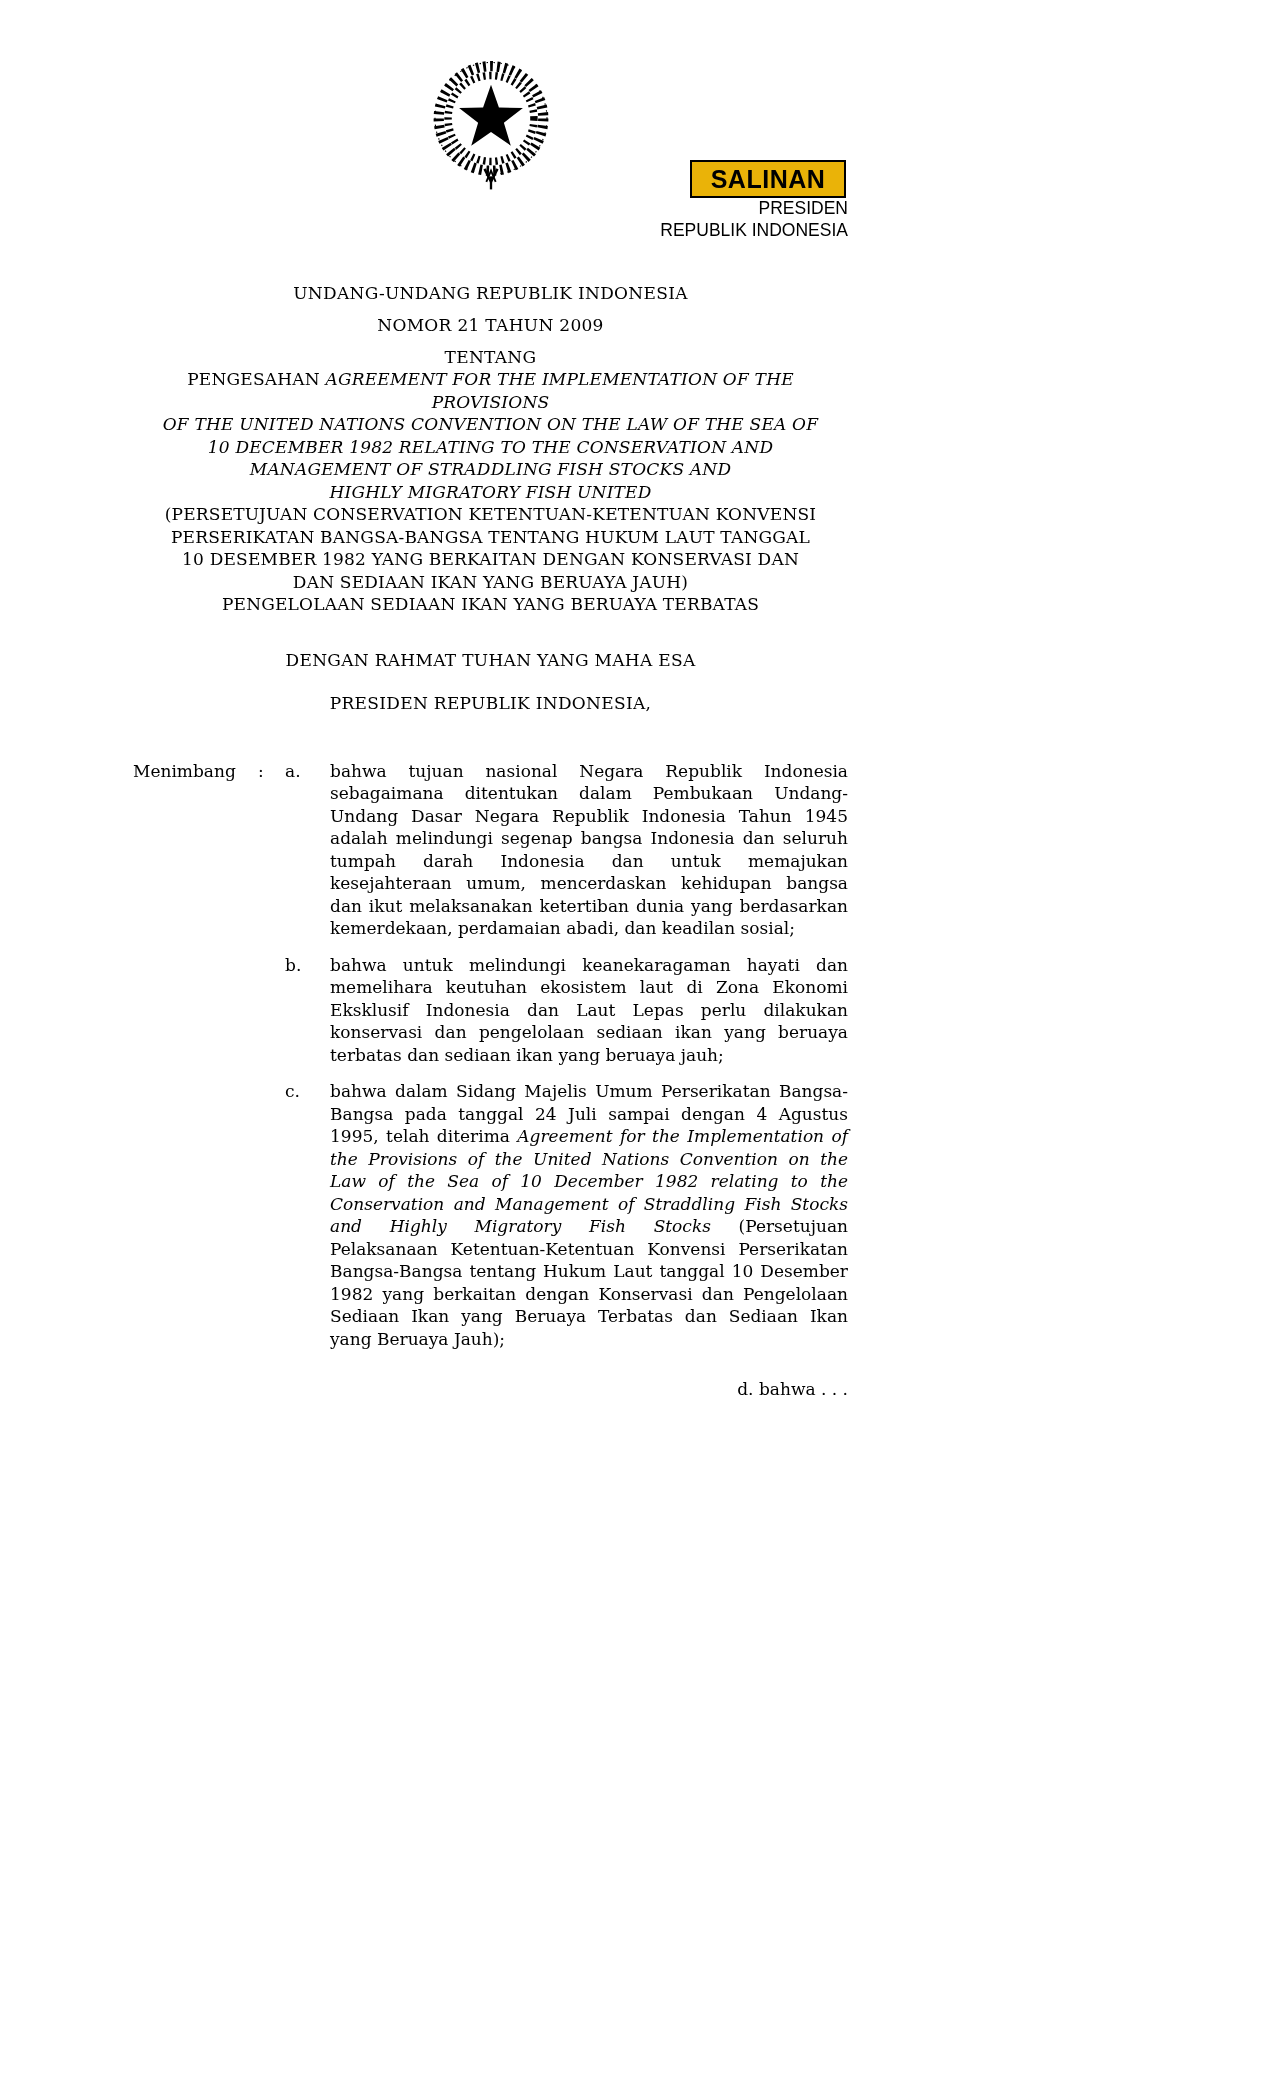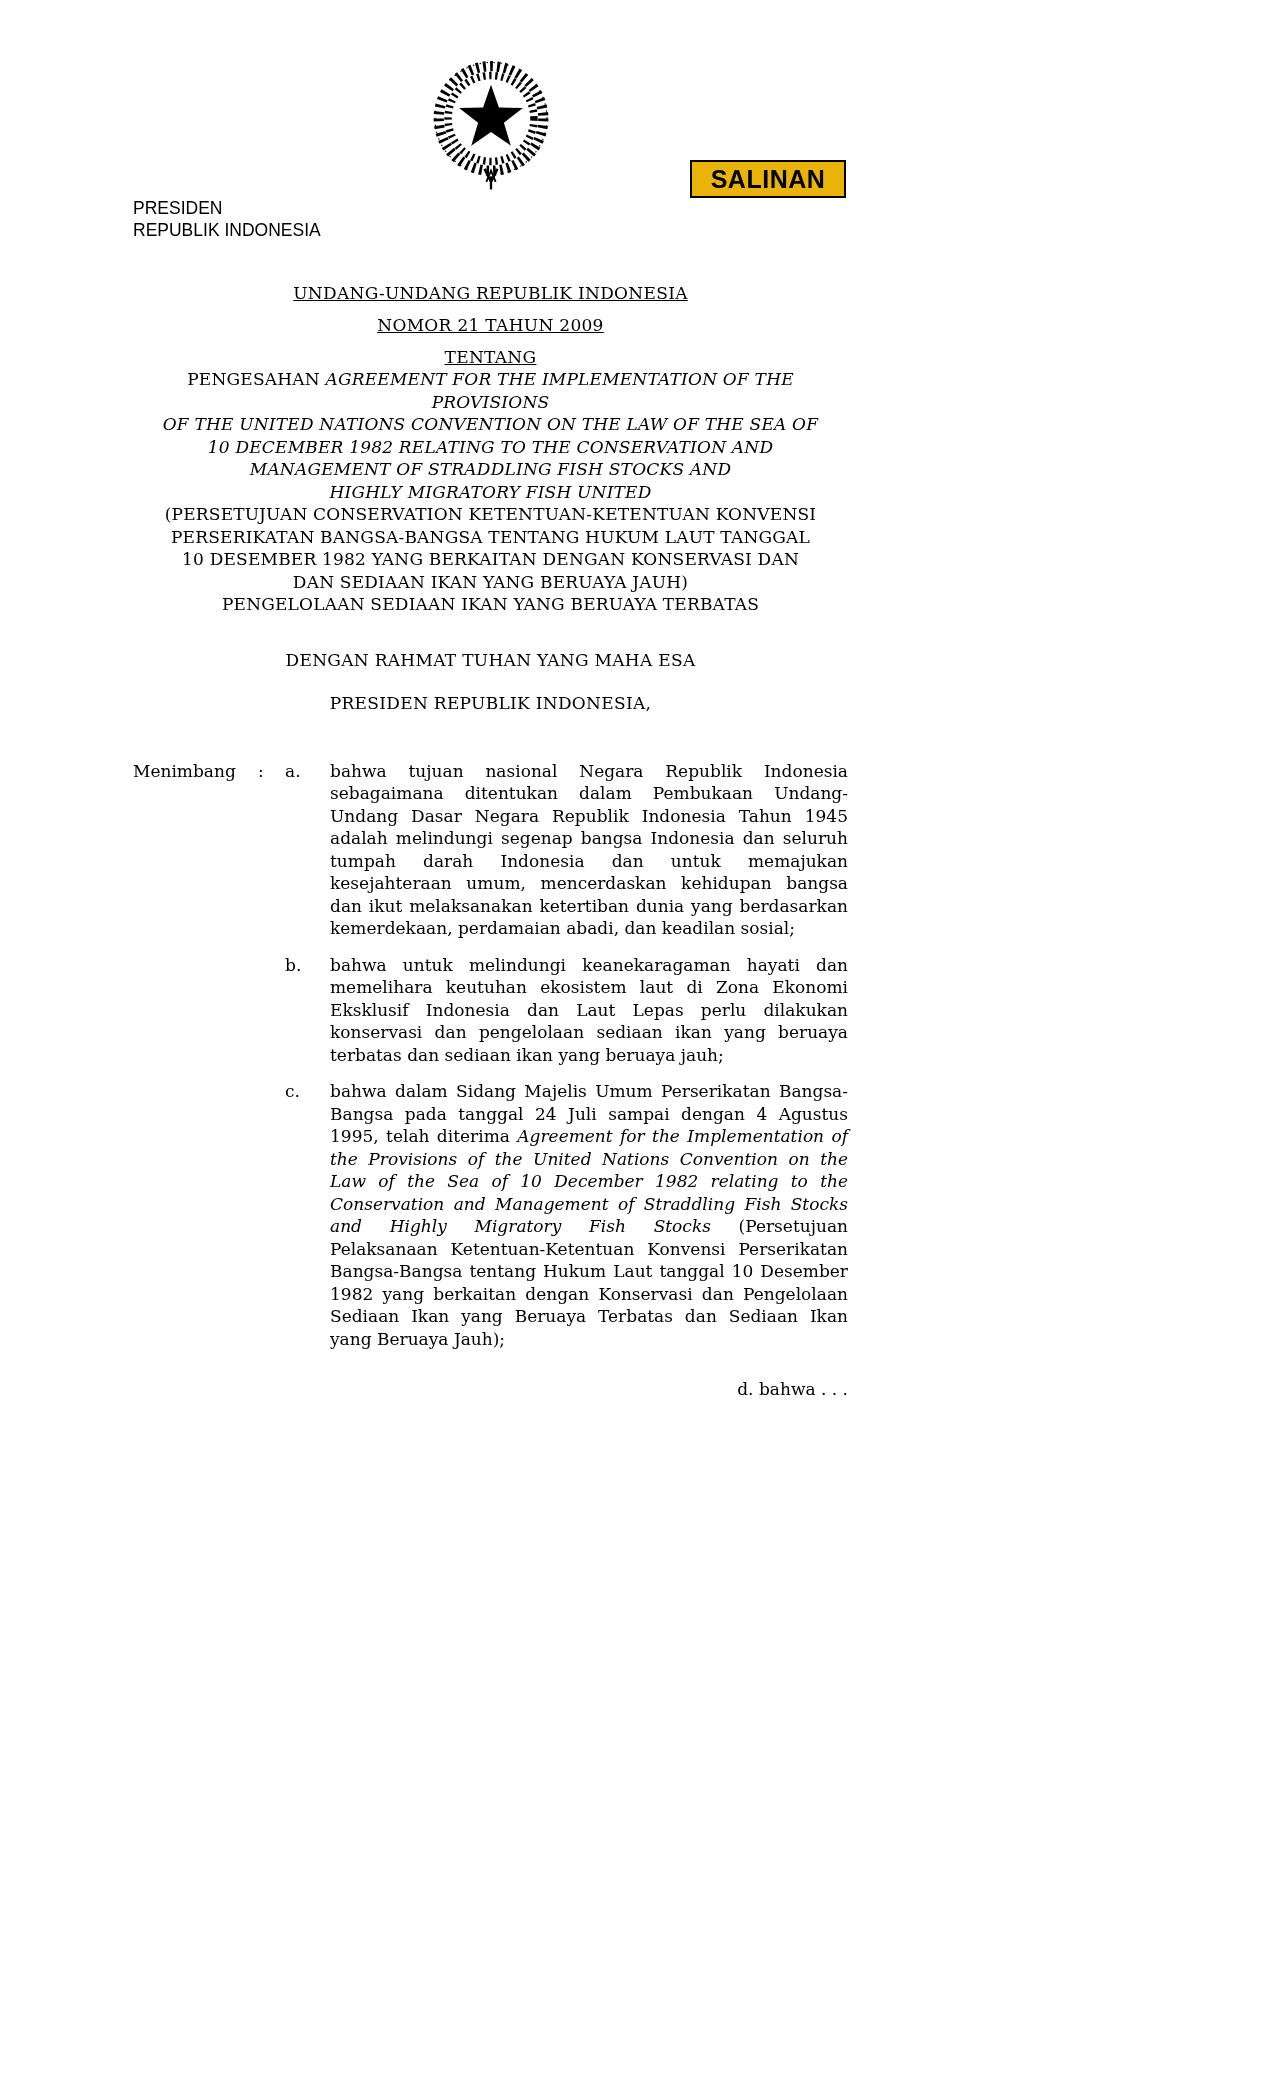--- a/index.html
+++ b/index.html
@@ -11,21 +11,21 @@
     color:#000;
     font-family:"DejaVu Serif", serif;
     font-size:17px;
     overflow:hidden;
   }
   .content {
     position:absolute;
     left:133px; top:55px;
     width:715px;
   }
-  .letterhead { text-align:left; }
+  .letterhead { text-align:right; }
   .emblem-svg { display:block; margin:0 auto; }
   .letterhead-text {
     font-family:"Liberation Sans", sans-serif;
     font-size:17.5px;
     line-height:22px;
     margin-top:2px;
   }
   .stamp {
     position:absolute;
     left:690px; top:160px;
@@ -37,21 +37,21 @@
     font-size:25px;
     letter-spacing:0.5px;
     background:#eab308;
   }
   .doc-title {
     text-align:center;
     margin-top:41px;
     line-height:22px;
     letter-spacing:0.3px;
   }
-  .doc-title .t-line { margin-bottom:10px;text-decoration:underline; }
+  .doc-title .t-line { margin-bottom:10px; }
   .doc-title .t-line:last-child { margin-bottom:0; }
   .subject-block {
     text-align:center;
     line-height:22.5px;
     letter-spacing:0.2px;
   }
   .it { font-style:italic; }
   .rm { font-style:normal; }
   .invocation { text-align:center; margin-top:33px; line-height:22px; letter-spacing:0.3px; }
   .authority  { text-align:center; margin-top:21px; line-height:22px; letter-spacing:0.3px; }

